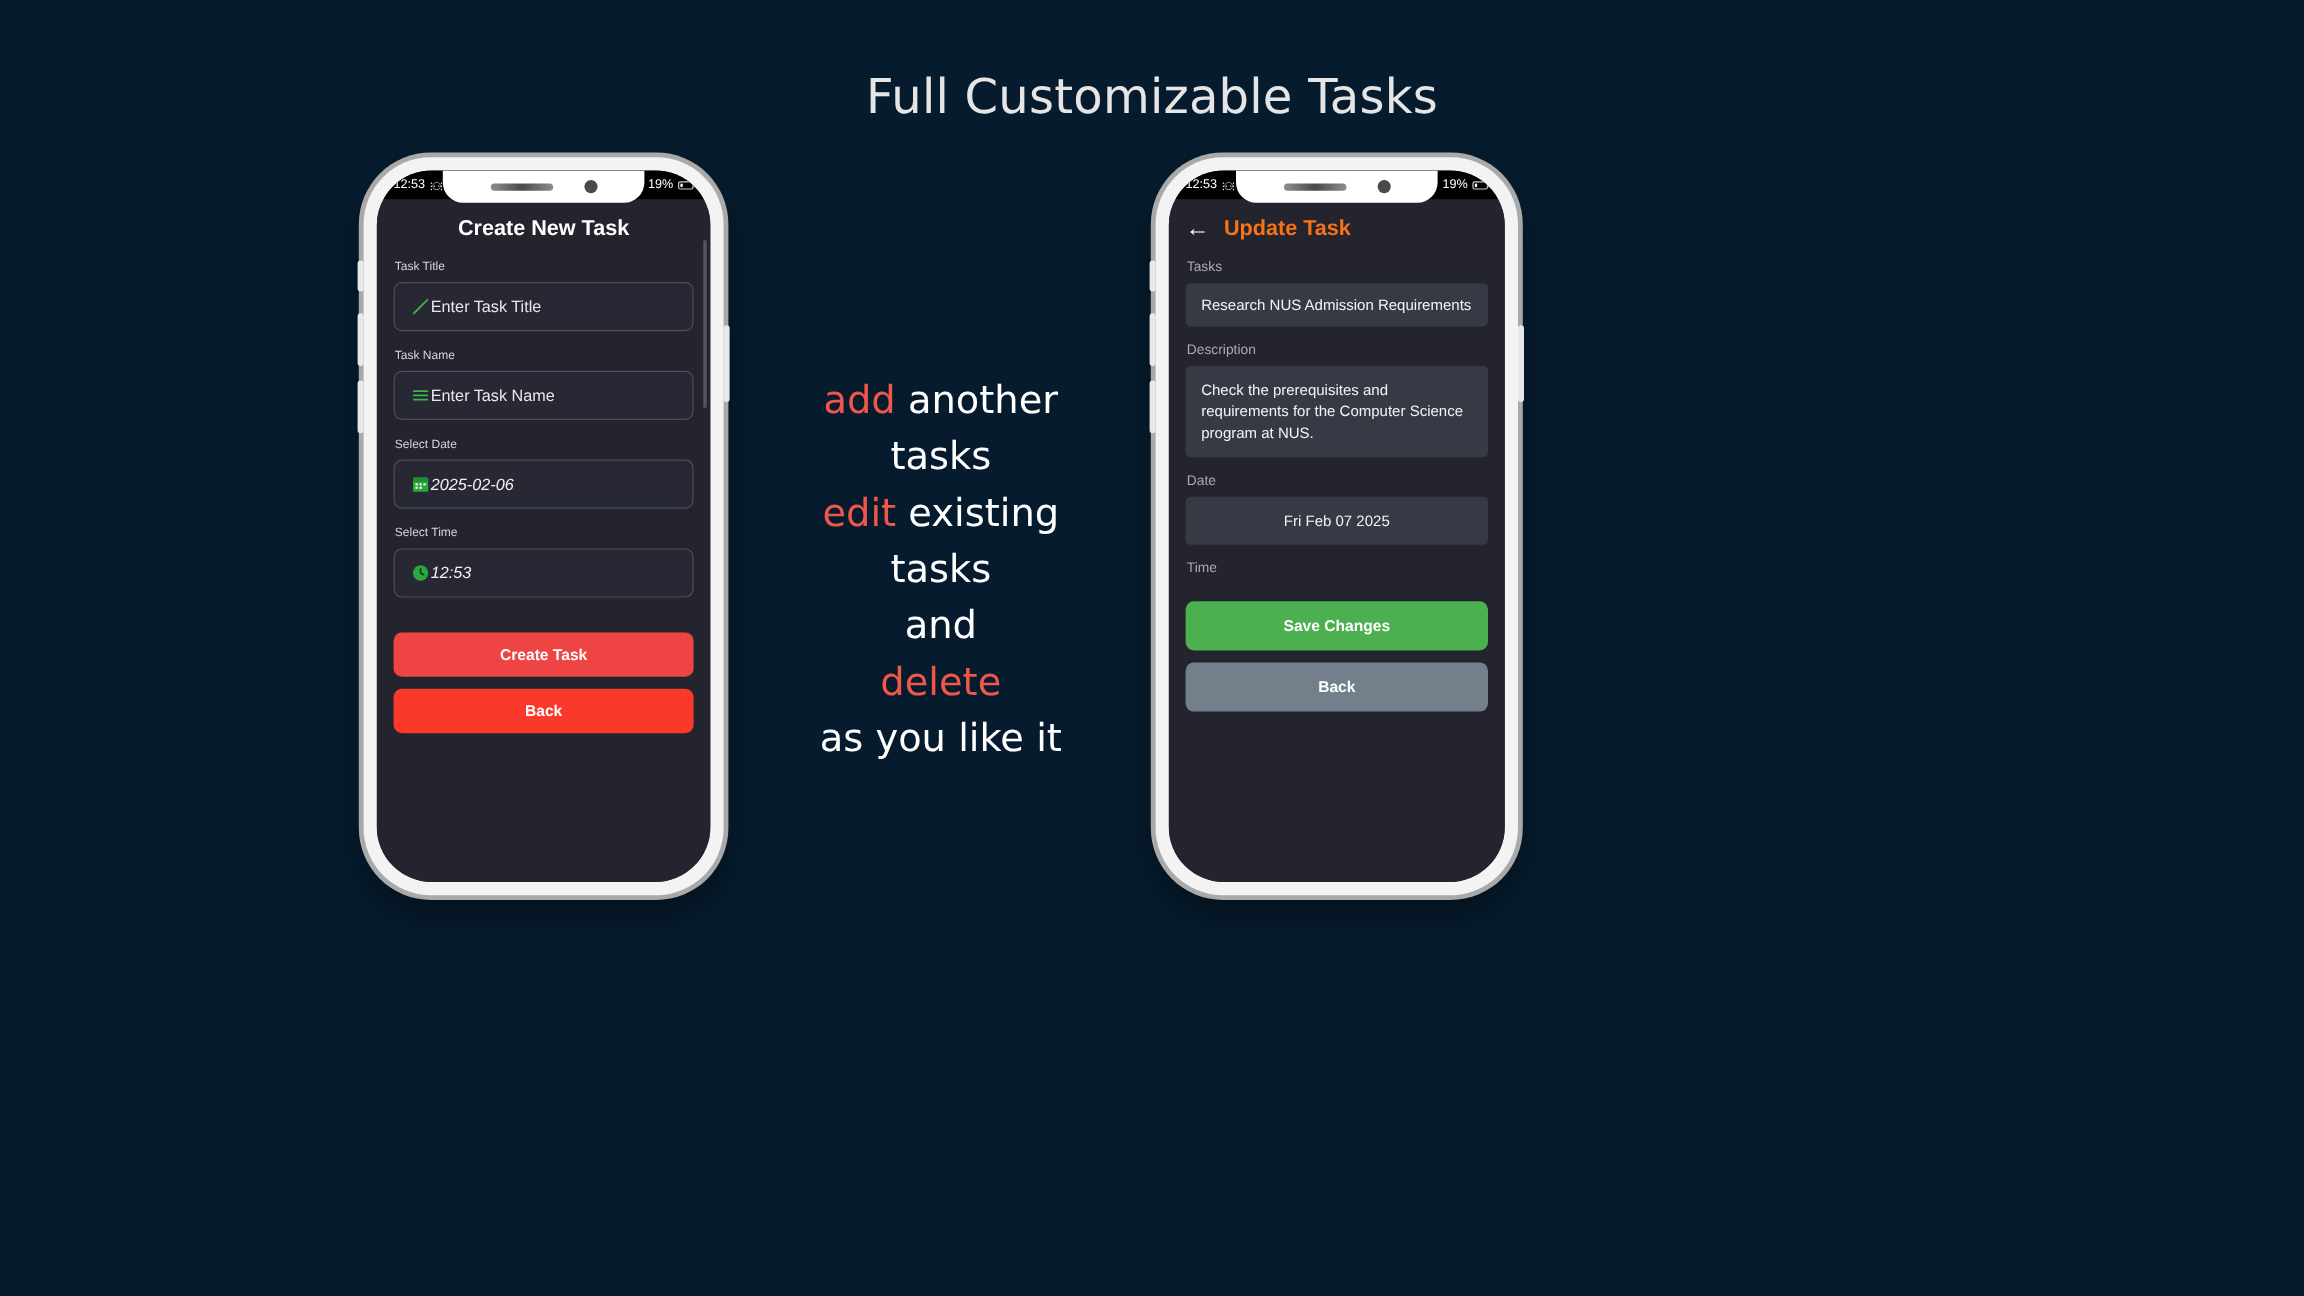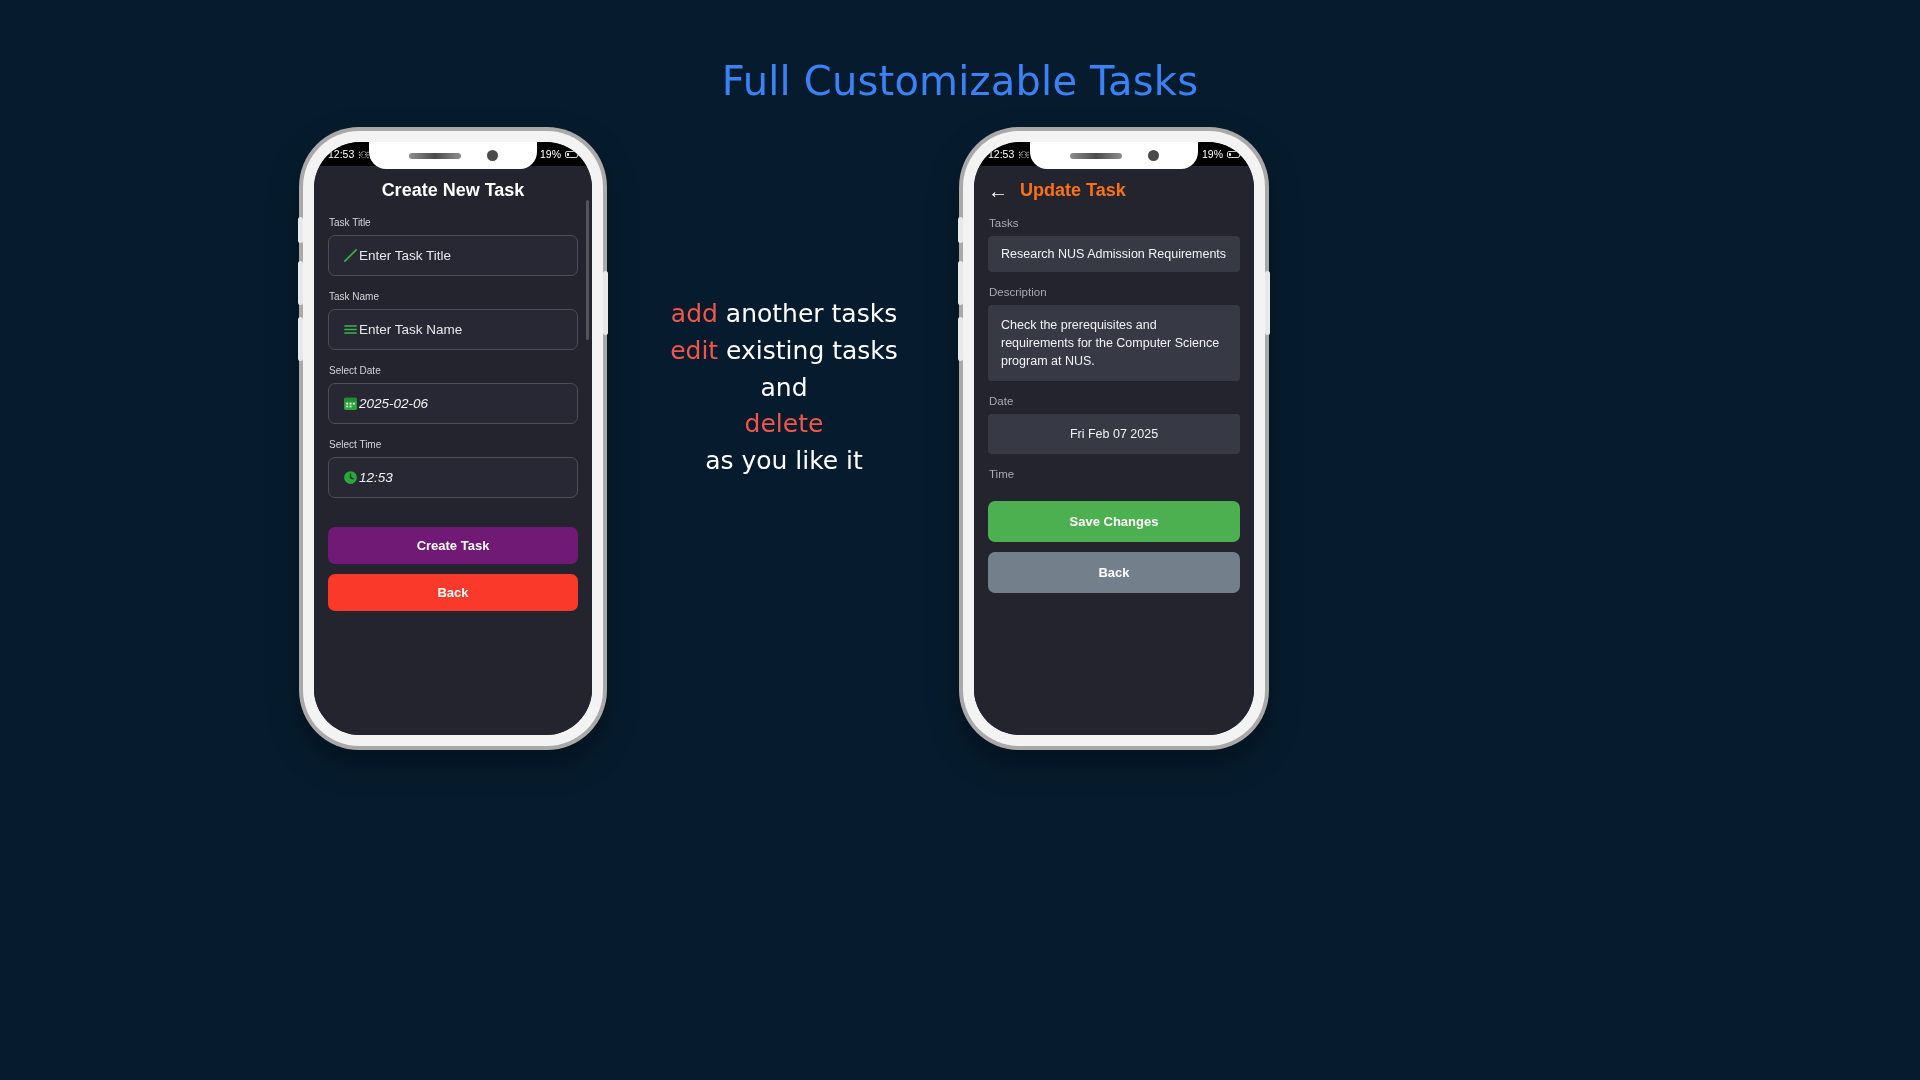--- a/index.html
+++ b/index.html
@@ -9,21 +9,21 @@
     font-family: "Liberation Sans", sans-serif;
     overflow: hidden;
   }
   .stage { position: relative; width: 1920px; height: 1080px; }
 
   
   .headline {
     position: absolute; top: 58px; left: 0; width: 1920px;
     text-align: center;
     font-family: "DejaVu Sans", sans-serif;
-    font-size: 40px; font-weight: 400; color: #3b82f6;
+    font-size: 40px; font-weight: 400; color: #e5e5e5;
     letter-spacing: 0.2px;
   }
 
   
   .phone {
     position: absolute;
     border-radius: 56px;
     background: #f3f3f3;
     padding: 11px;
     box-shadow: 0 0 0 4px #a9a9a9, 0 14px 34px rgba(0,0,0,.45);
@@ -138,40 +138,40 @@
   .filled.tall { min-height: 72px; line-height: 1.45; }
   .filled.center { text-align: center; padding: 13px; font-size: 12.5px; }
 
   
   .btn {
     display: block; width: 100%; border: none; border-radius: 7px;
     padding: 11px 0; font-size: 13px; font-weight: bold; color: #fff;
     font-family: "Liberation Sans", sans-serif;
     cursor: pointer; margin-bottom: 10px;
   }
-  .btn-green { background: #701a75; }
+  .btn-green { background: #ef4444; }
   .btn-red   { background: #fa392b; }
   .btn-green2{ background: #4caf50; padding: 13px 0; }
   .btn-grey2 { background: #73808b; padding: 13px 0; }
 
   .spacer-top { height: 14px; }
 
   
   .scrollbar {
     position: absolute; right: 3px; top: 34px;
     width: 3px; height: 140px; border-radius: 2px;
     background: rgba(255,255,255,.22);
   }
 
   
   .center-copy {
-    position: absolute; left: 640px; top: 296px; width: 288px;
+    position: absolute; left: 640px; top: 310px; width: 288px;
     text-align: center; color: #ffffff;
     font-family: "DejaVu Sans", sans-serif;
-    font-size: 25px; line-height: 1.47;
+    font-size: 32px; line-height: 1.47;
   }
   .hl { color: #f0564a; }
 </style>
 </head>
 <body>
 
 <div class="stage">
 
   <div class="headline">Full Customizable Tasks</div>
 

